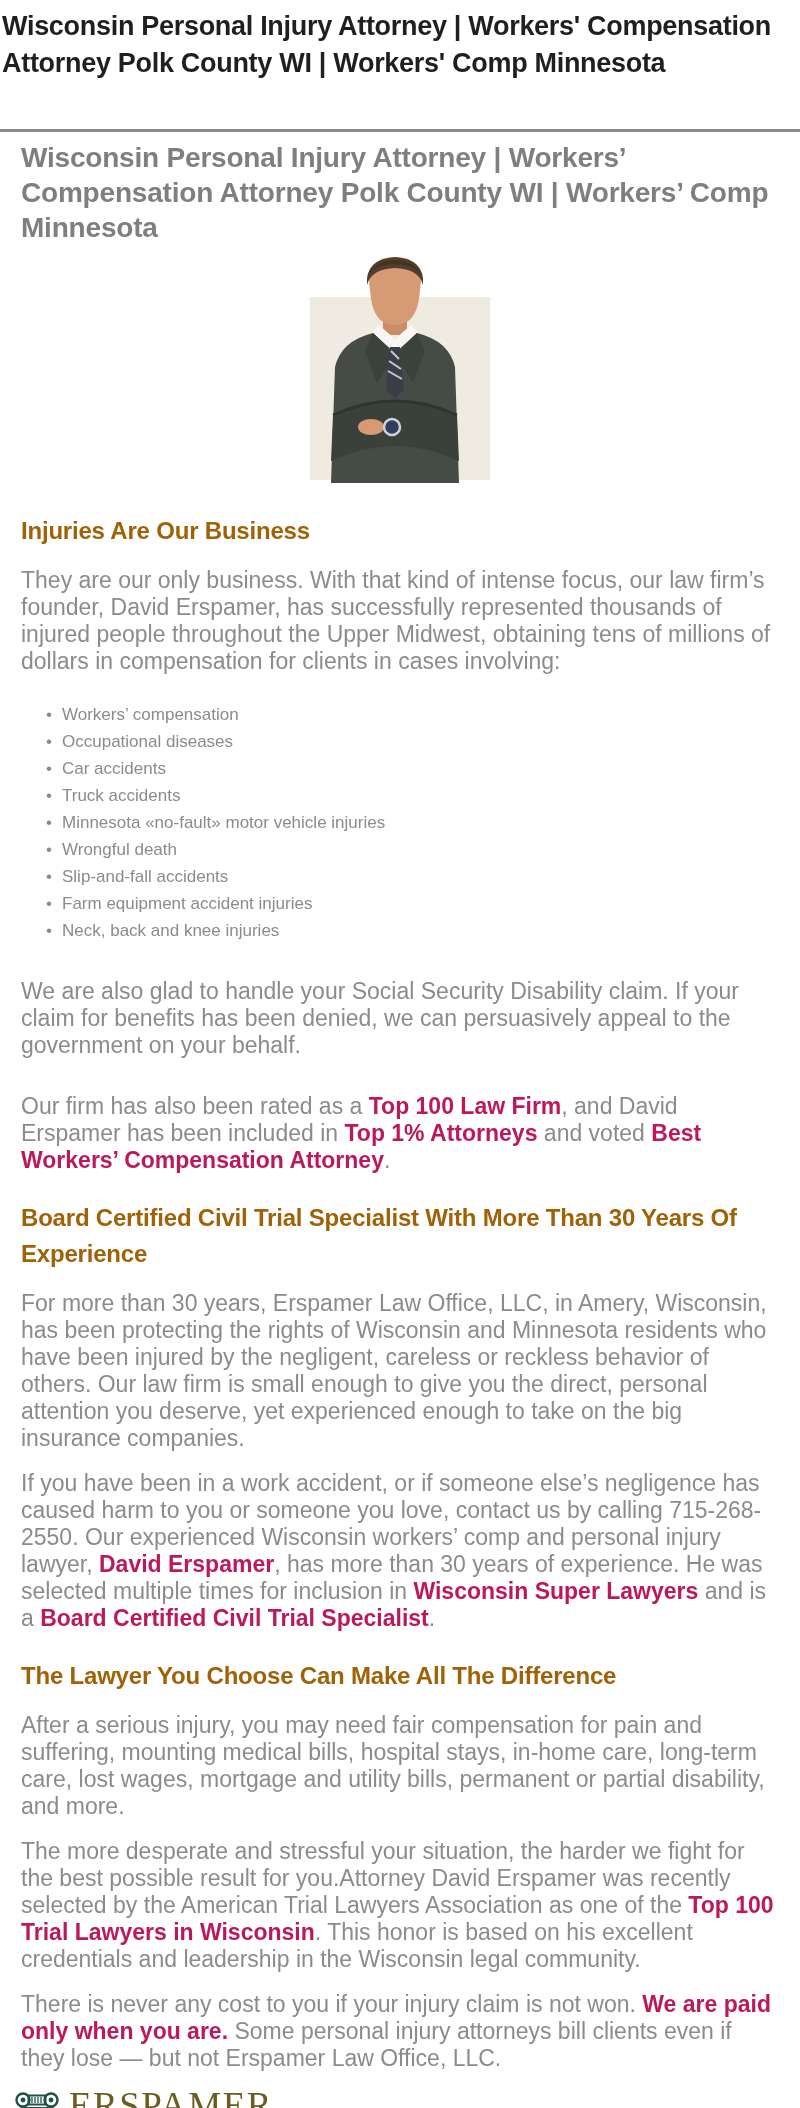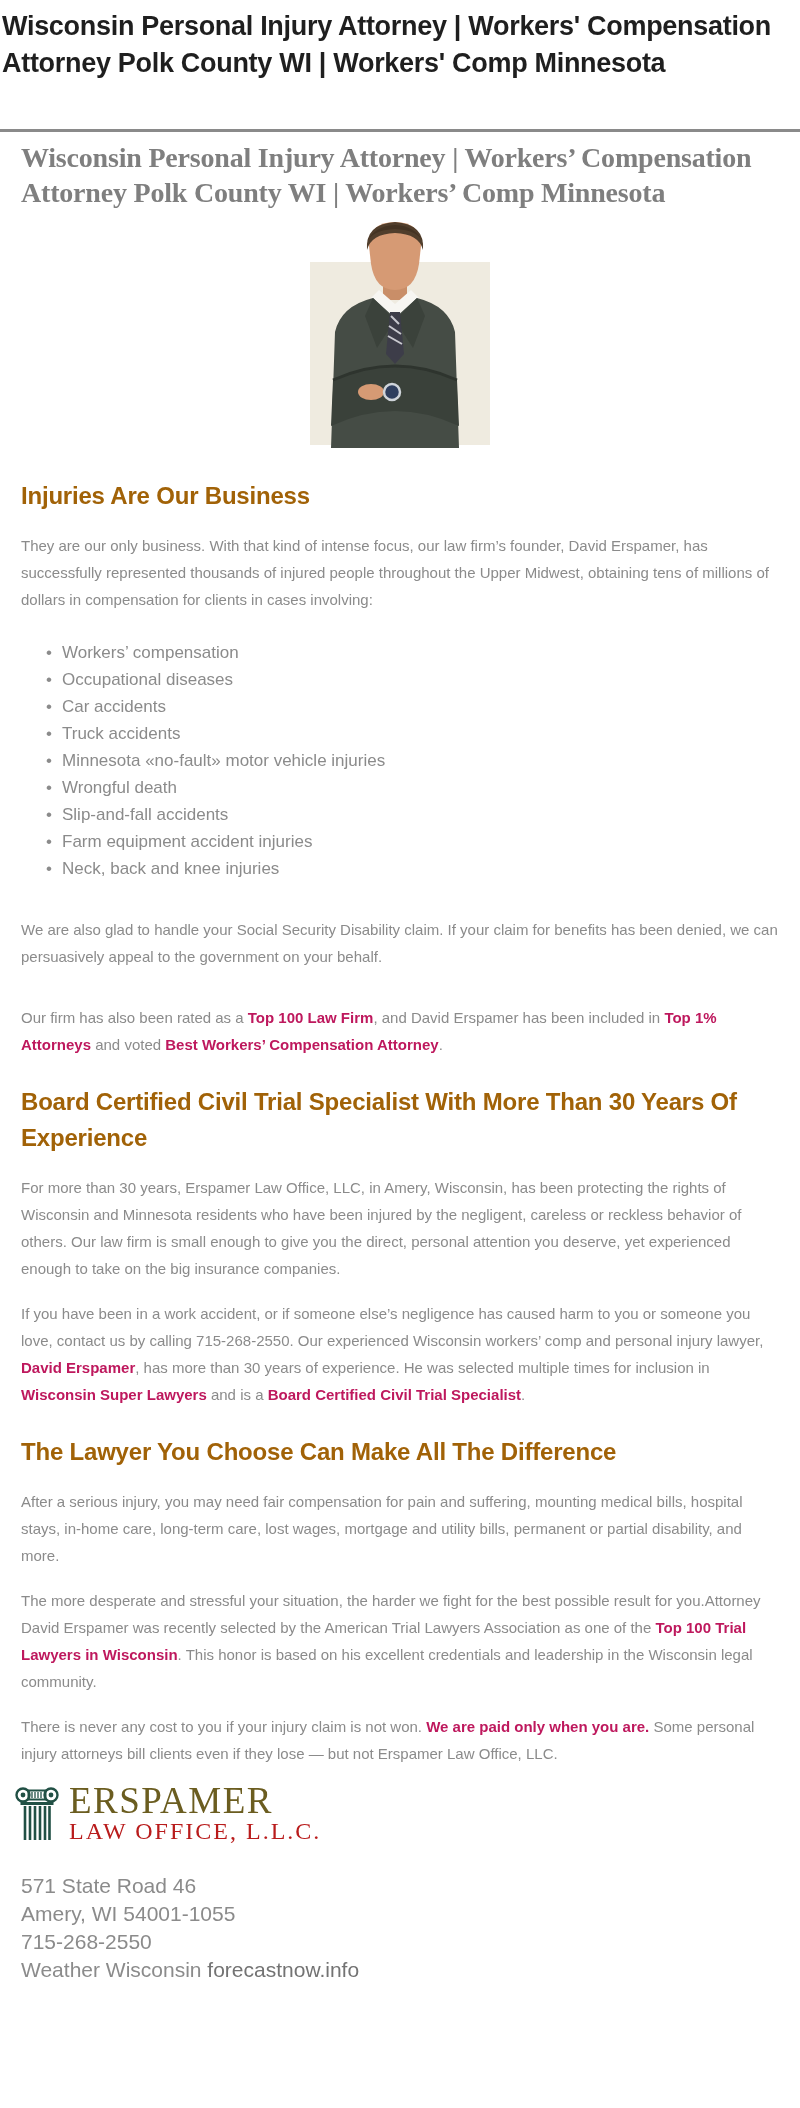--- a/index.html
+++ b/index.html
@@ -30,37 +30,36 @@
   .article {
     padding: 0 21px;
   }
   .article-title {
     margin: 8px 0 0 0;
     font-size: 28px;
     line-height: 35px;
     font-weight: bold;
     color: #7f7f7f;
     letter-spacing: -0.2px;
-    font-family: Liberation Serif, serif;
   }
   .portrait-wrap {
     width: 186px;
     margin: 10px auto 0 auto;
   }
   h2.section-heading {
     margin: 26px 0 0 0;
     font-size: 24px;
     line-height: 36px;
     font-weight: bold;
     color: #a16207;
     letter-spacing: -0.2px;
   }
   p.body-text {
     margin: 18px 0 0 0;
-    font-size: 15px;
+    font-size: 23px;
     line-height: 27px;
     color: #8b8b8b;
     max-width: 760px;
   }
   p.body-text.gap-lg { margin-top: 34px; }
   p.body-text strong { color: #be185d; font-weight: bold; }
   ul.bullet-list {
     margin: 26px 0 0 0;
     padding: 0 0 0 41px;
     list-style: none;

